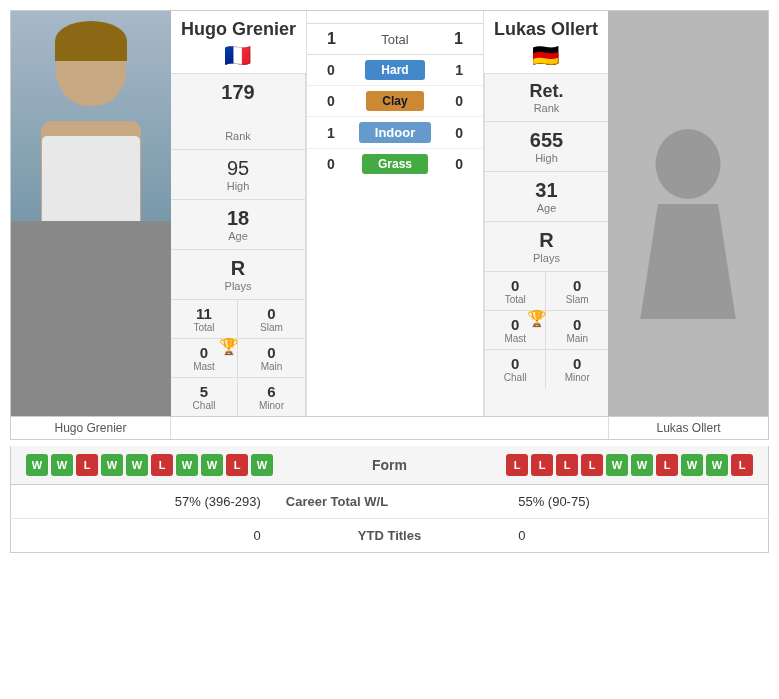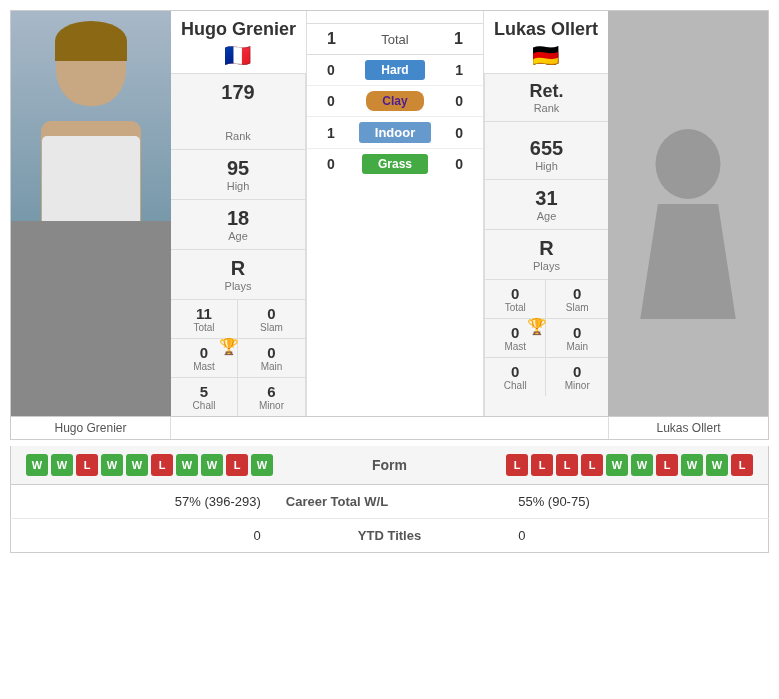--- a/index.html
+++ b/index.html
@@ -36,21 +36,21 @@
       </div>
 
       <div style="background:#f5f5f5;display:flex;flex-direction:column;align-items:center;border-right:1px solid #ddd;min-width:110px;flex:1;">
 
         <div style="display:flex;flex-direction:column;align-items:center;padding:7px 0;border-bottom:1px solid #ddd;width:100%;gap:26px;">
           <span style="font-size:20px;font-weight:bold;">179</span>
           <span style="font-size:11px;color:#777;">Rank</span>
         </div>
 
         <div style="display:flex;flex-direction:column;align-items:center;padding:7px 0;border-bottom:1px solid #ddd;width:100%;">
-          <span style="font-size:20px;font-weight:bold;">95</span>
+          <span style="font-size:20px;font-weight:normal;">95</span>
           <span style="font-size:11px;color:#777;">High</span>
         </div>
 
         <div style="display:flex;flex-direction:column;align-items:center;padding:7px 0;border-bottom:1px solid #ddd;width:100%;">
           <span style="font-size:20px;font-weight:bold;">18</span>
           <span style="font-size:11px;color:#777;">Age</span>
         </div>
 
         <div style="display:flex;flex-direction:column;align-items:center;padding:7px 0;border-bottom:1px solid #ddd;width:100%;">
           <span style="font-size:20px;font-weight:bold;">R</span>
@@ -107,21 +107,21 @@
       <div style="background:#fff;">
 
         <div style="display:flex;align-items:center;justify-content:space-between;padding:5px 20px;border-bottom:1px solid #eee;">
           <span style="font-size:14px;font-weight:bold;">0</span>
           <span style="background:#4488cc;color:white;padding:3px 16px;border-radius:3px;font-weight:bold;font-size:12px;">Hard</span>
           <span style="font-size:14px;font-weight:bold;">1</span>
         </div>
 
         <div style="display:flex;align-items:center;justify-content:space-between;padding:5px 20px;border-bottom:1px solid #eee;">
           <span style="font-size:14px;font-weight:bold;">0</span>
-          <span style="background:#cc8833;color:#4c1d95;padding:3px 16px;border-radius:8px;font-weight:bold;font-size:12px;">Clay</span>
+          <span style="background:#cc8833;color:#0f172a;padding:3px 16px;border-radius:3px;font-weight:bold;font-size:12px;">Clay</span>
           <span style="font-size:14px;font-weight:bold;">0</span>
         </div>
 
         <div style="display:flex;align-items:center;justify-content:space-between;padding:5px 20px;border-bottom:1px solid #eee;">
           <span style="font-size:14px;font-weight:bold;">1</span>
           <span style="background:#6699cc;color:white;padding:3px 16px;border-radius:3px;font-weight:bold;font-size:13px;">Indoor</span>
           <span style="font-size:14px;font-weight:bold;">0</span>
         </div>
 
         <div style="display:flex;align-items:center;justify-content:space-between;padding:5px 20px;">
@@ -140,21 +140,21 @@
       </div>
 
       <div style="background:#f5f5f5;display:flex;flex-direction:column;align-items:center;border-left:1px solid #ddd;min-width:110px;flex:1;">
 
         <div style="display:flex;flex-direction:column;align-items:center;padding:7px 0;border-bottom:1px solid #ddd;width:100%;">
           <span style="font-size:18px;font-weight:bold;">Ret.</span>
           <span style="font-size:11px;color:#777;">Rank</span>
         </div>
 
         <div style="display:flex;flex-direction:column;align-items:center;padding:7px 0;border-bottom:1px solid #ddd;width:100%;">
-          <span style="font-size:20px;font-weight:bold;margin-top:8px;">655</span>
+          <span style="font-size:20px;font-weight:bold;">655</span>
           <span style="font-size:11px;color:#777;">High</span>
         </div>
 
         <div style="display:flex;flex-direction:column;align-items:center;padding:7px 0;border-bottom:1px solid #ddd;width:100%;">
           <span style="font-size:20px;font-weight:bold;">31</span>
           <span style="font-size:11px;color:#777;">Age</span>
         </div>
 
         <div style="display:flex;flex-direction:column;align-items:center;padding:7px 0;border-bottom:1px solid #ddd;width:100%;">
           <span style="font-size:20px;font-weight:bold;">R</span>

